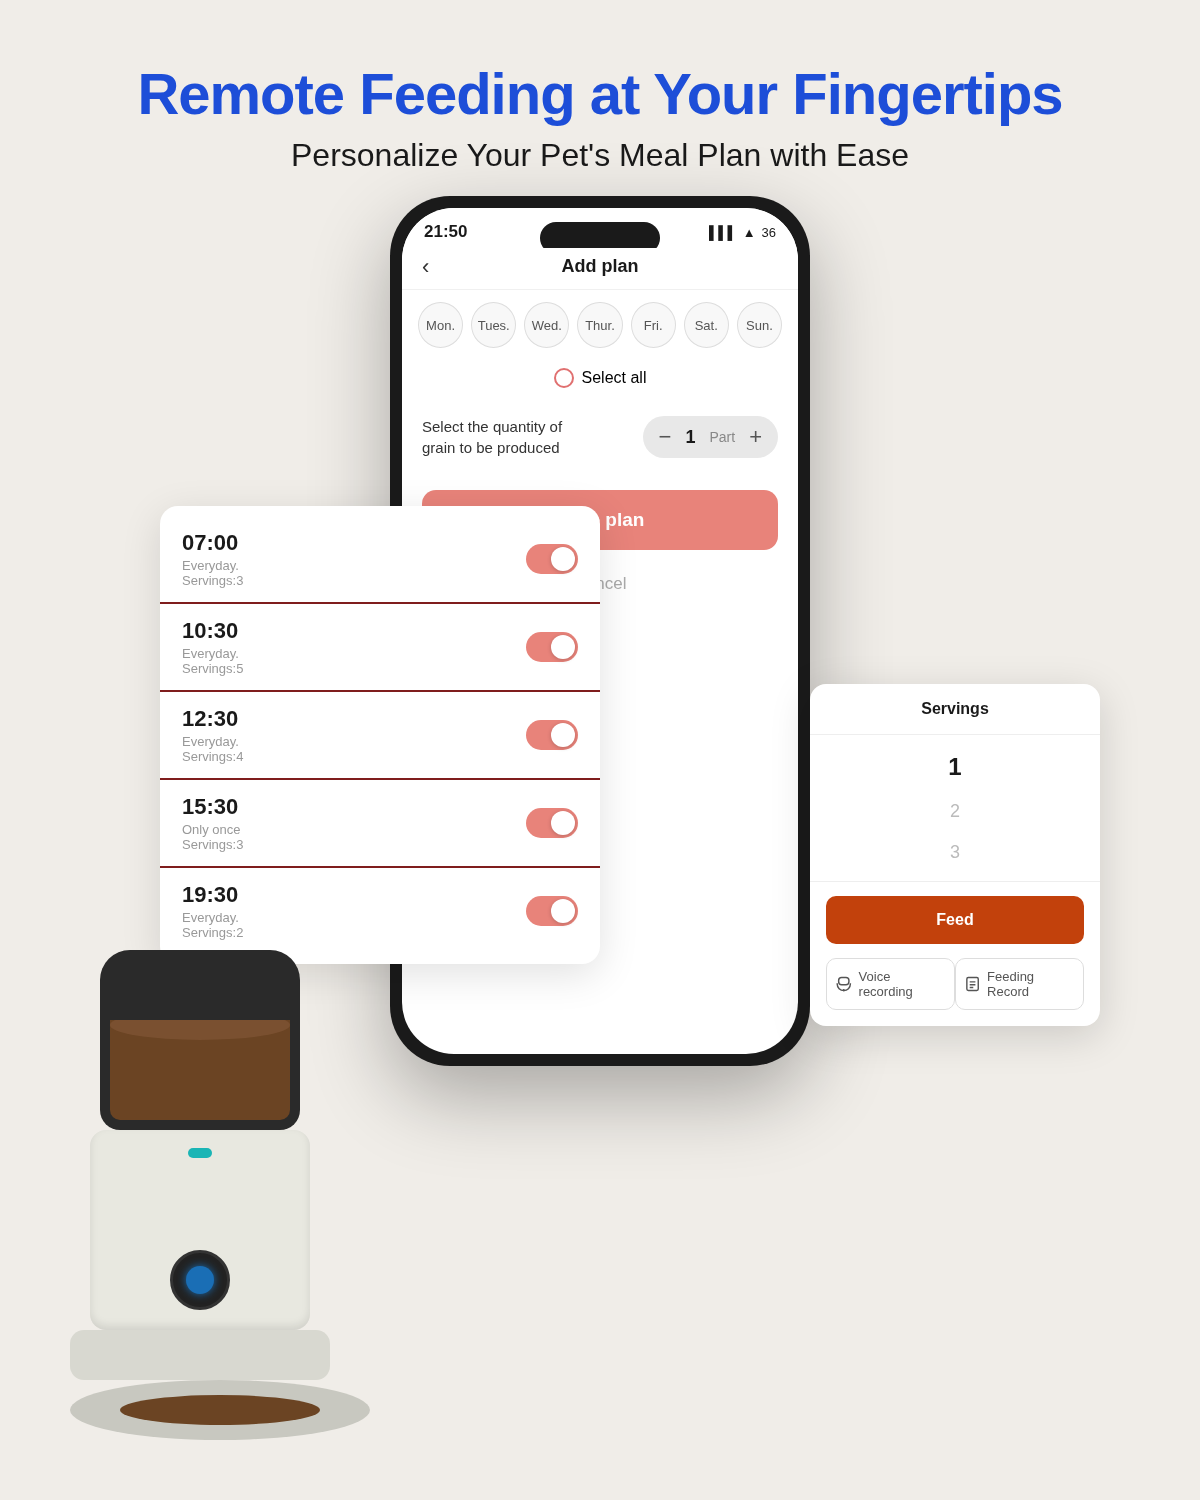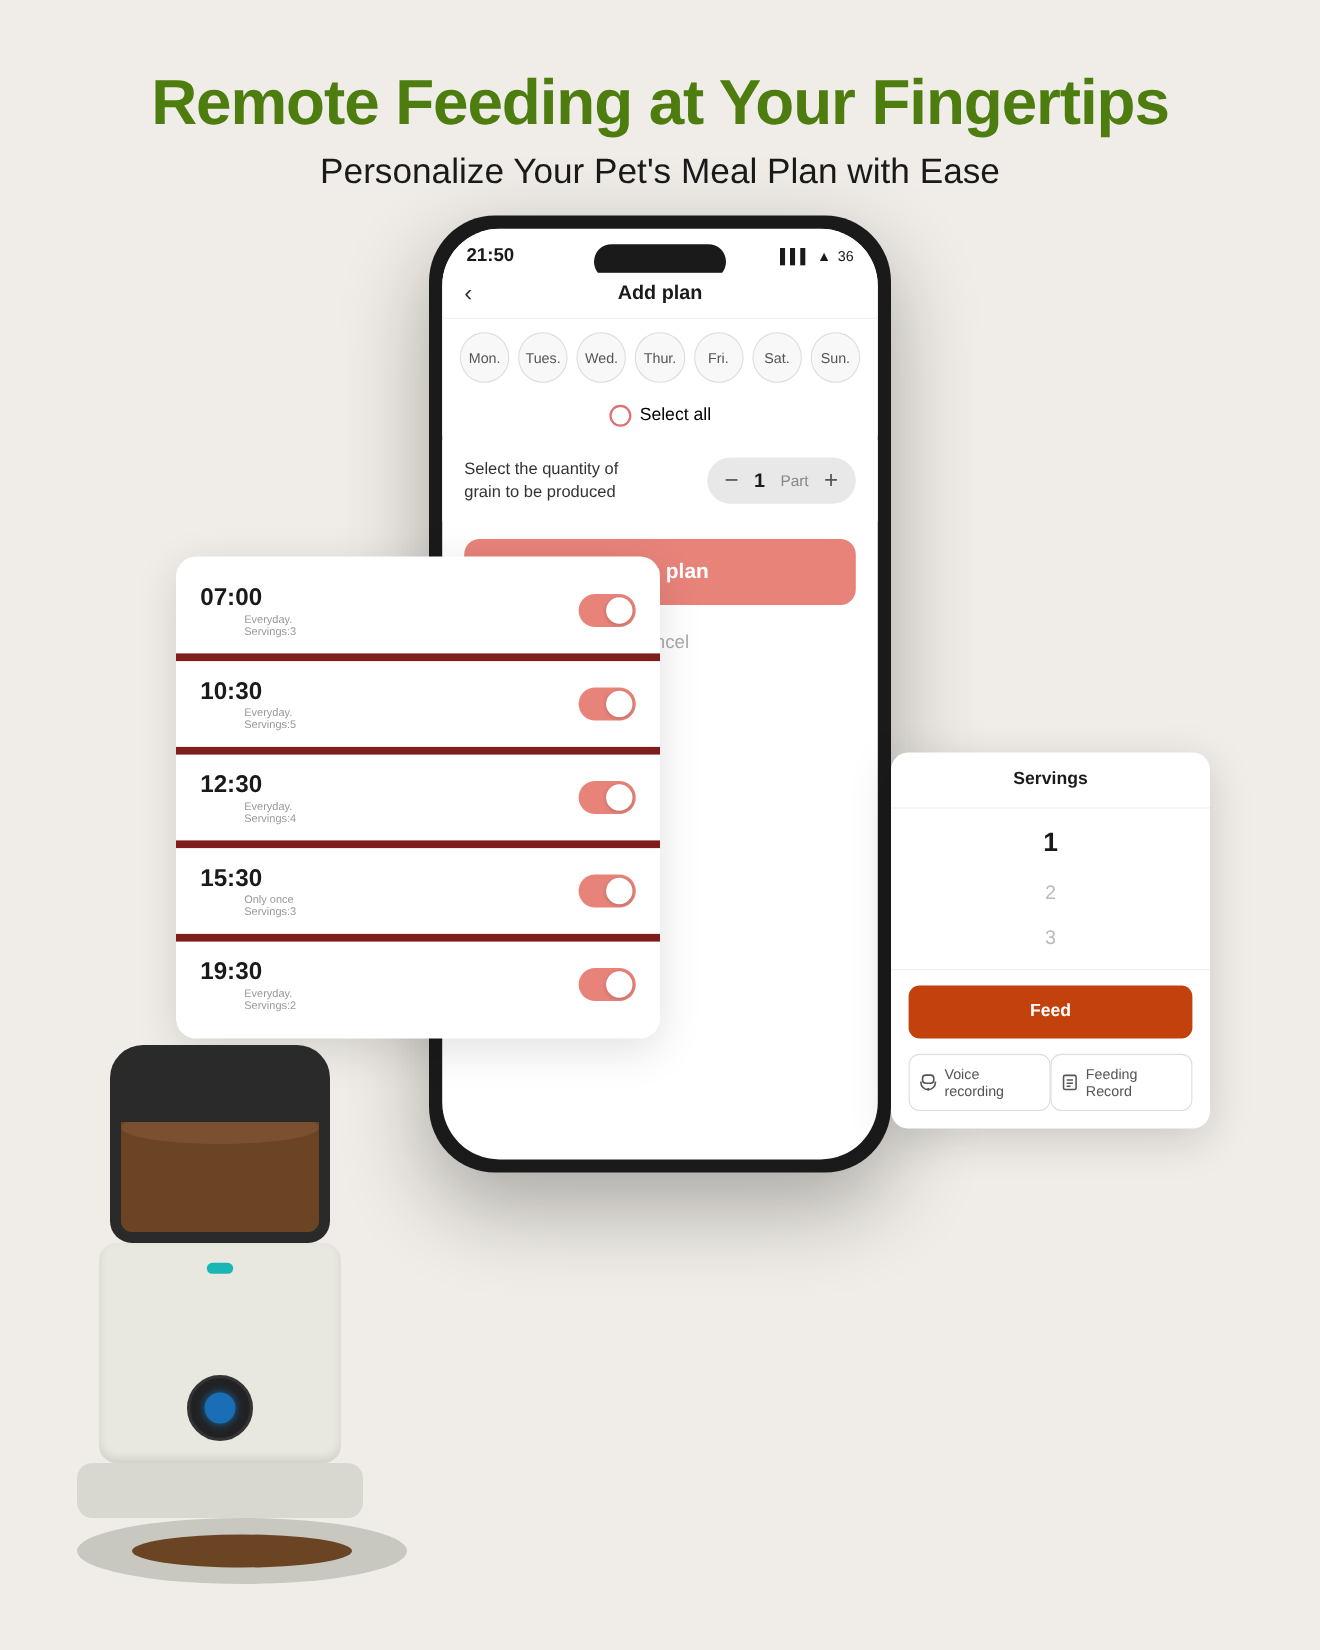--- a/index.html
+++ b/index.html
@@ -13,21 +13,21 @@
     }
 
     .header {
       text-align: center;
       padding-top: 60px;
       padding-bottom: 30px;
     }
     .header h1 {
       font-size: 58px;
       font-weight: 900;
-      color: #4d7c0f;
+      color: #1d4ed8;
       letter-spacing: -1px;
     }
     .header h2 {
       font-size: 32px;
       font-weight: 400;
       color: #1a1a1a;
       margin-top: 10px;
     }
 
     
@@ -266,33 +266,32 @@
       border-radius: 18px;
       box-shadow: 0 10px 40px rgba(0,0,0,0.12);
       padding: 10px 0;
       z-index: 10;
     }
     .plan-item {
       display: flex;
       align-items: center;
       justify-content: space-between;
       padding: 14px 22px;
-      border-bottom: 7px solid #7f1d1d;
+      border-bottom: 2px solid #7f1d1d;
     }
     .plan-item:last-child { border-bottom: none; }
     .plan-time {
       font-size: 22px;
       font-weight: 700;
       color: #1a1a1a;
     }
     .plan-details {
-      font-size: 10px;
+      font-size: 13px;
       color: #999;
       margin-top: 2px;
-      margin-left: 40px;
     }
     .toggle {
       width: 52px;
       height: 30px;
       border-radius: 15px;
       background: #e8837a;
       position: relative;
       cursor: pointer;
     }
     .toggle-knob {

